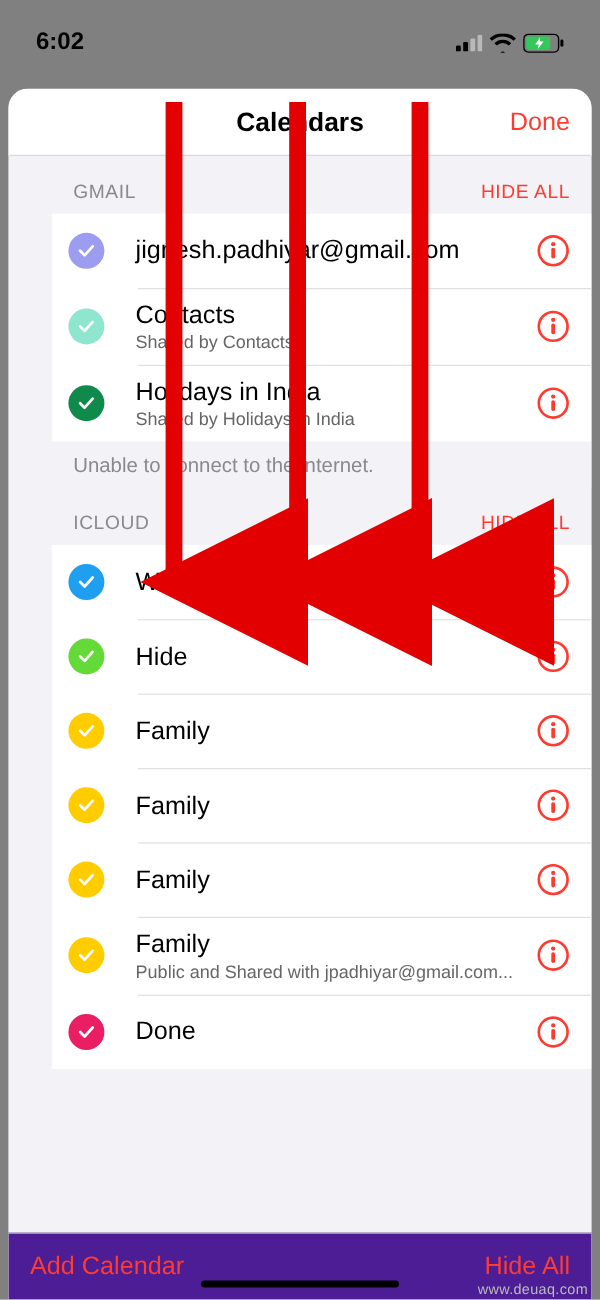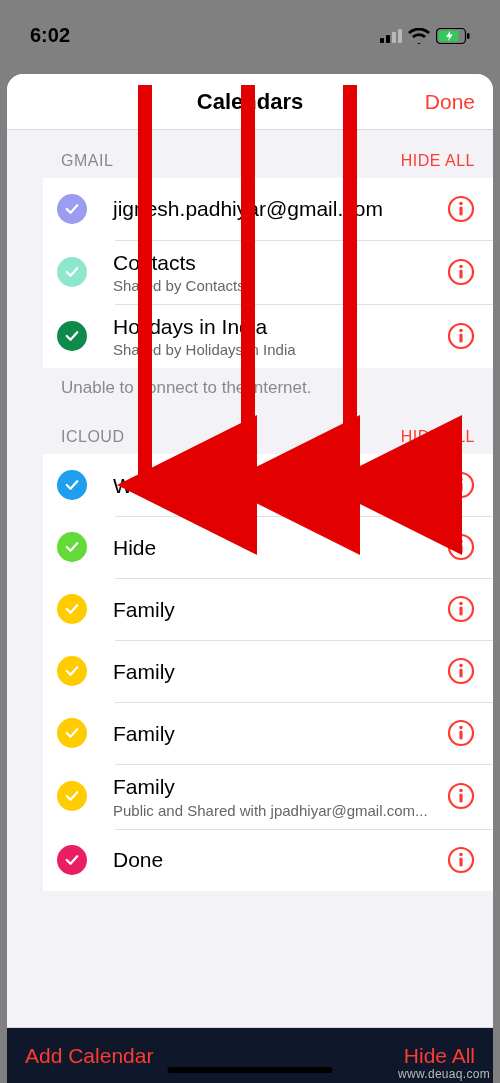--- a/index.html
+++ b/index.html
@@ -99,21 +99,21 @@
       cursor: pointer;
     }
     .note {
       padding: 10px 18px 8px;
       font-size: 17px;
       color: #8a8a8e;
       background: #f2f2f7;
     }
     .toolbar {
       height: 56px;
-      background: #0f172a;
+      background: #4c1d95;
       border-top: 1px solid #d8d8dc;
       display: flex;
       align-items: center;
       justify-content: space-between;
       padding: 16px 18px;
       font-size: 21px;
       color: #ff3b30;
     }
     .toolbar-btn { cursor: pointer; }
     .home-indicator {

